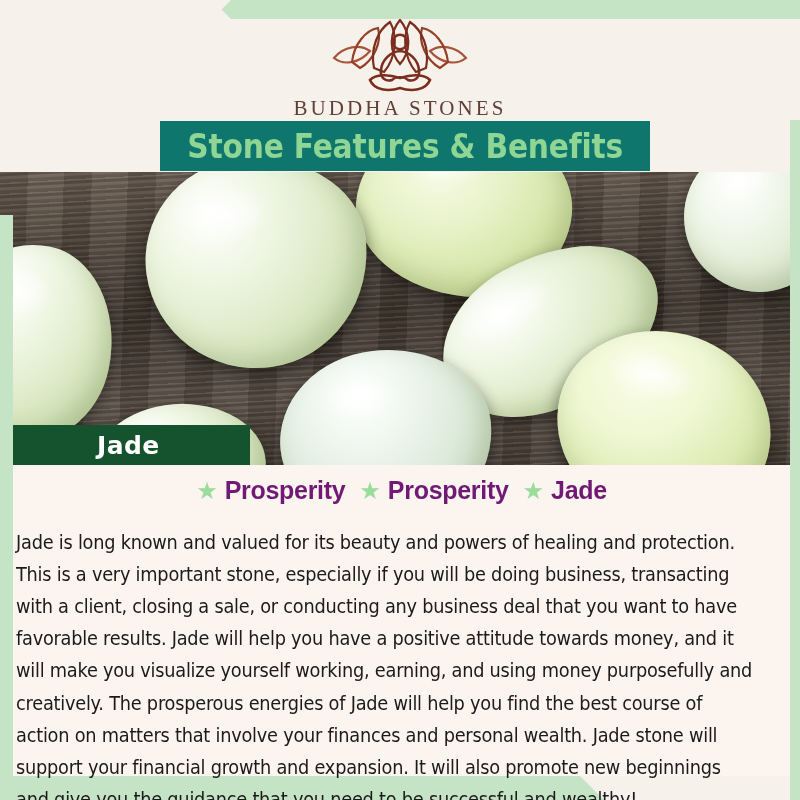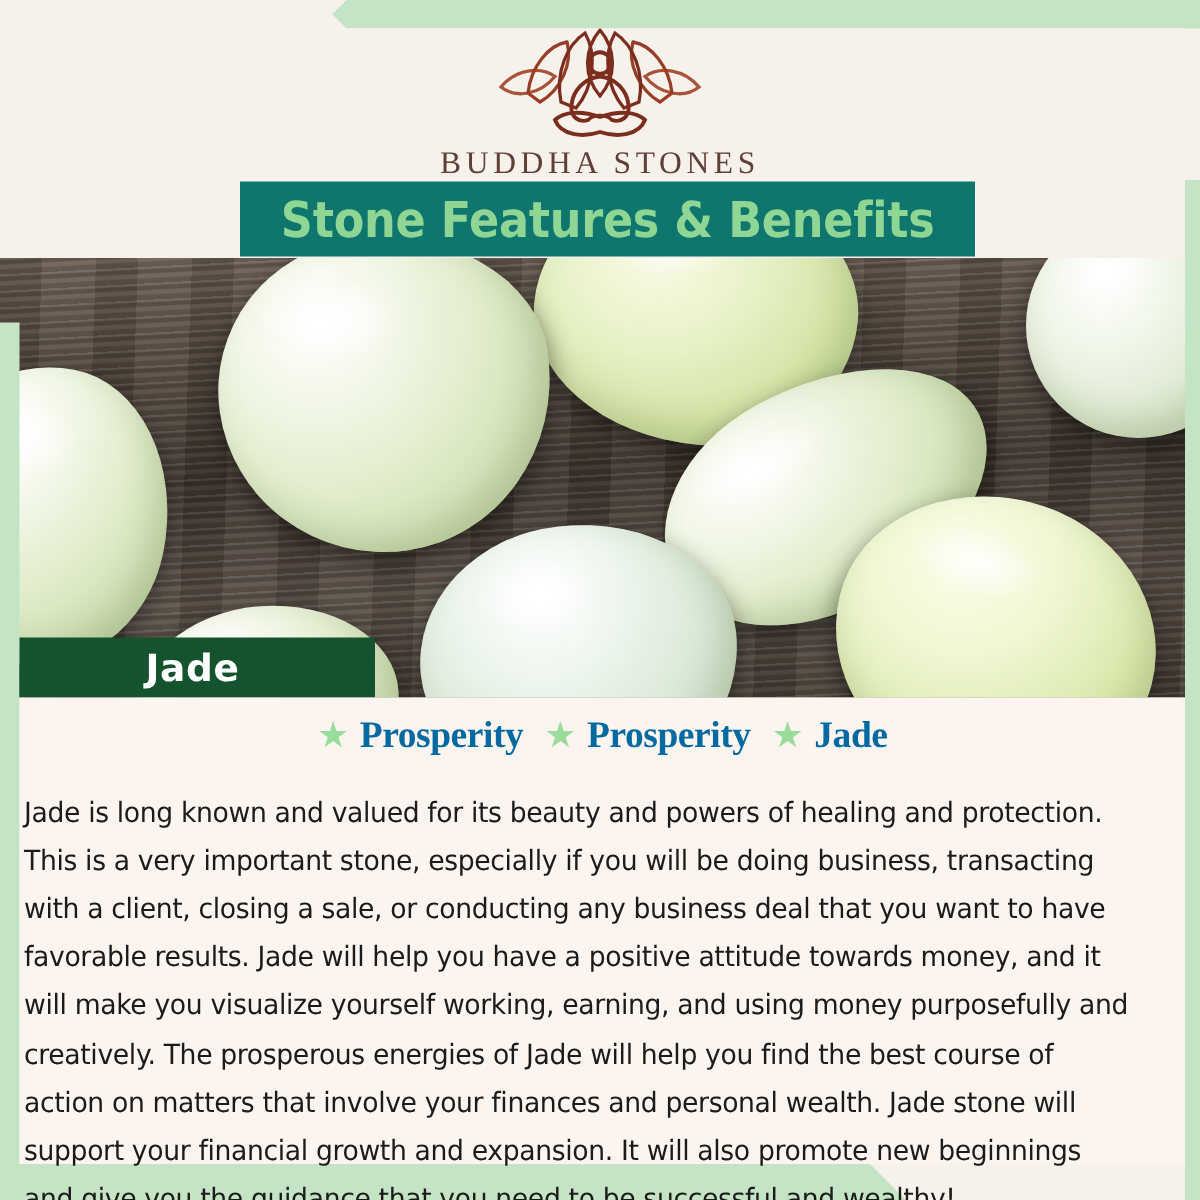--- a/index.html
+++ b/index.html
@@ -214,25 +214,25 @@
   .keywords {
     position: absolute;
     top: 13px;
     left: 0;
     width: 777px;
     text-align: center;
     white-space: nowrap;
   }
   .kw {
     display: inline-block;
-    font-family: Liberation Serif, serif;
+    font-family: Liberation Sans, sans-serif;
     font-weight: bold;
     font-size: 25px;
     line-height: 1;
-    color: #0369a1;
+    color: #701a75;
     letter-spacing: -0.3px;
     vertical-align: middle;
   }
   .kw-star {
     display: inline-block;
     color: #9adc9a;
     font-size: 24px;
     line-height: 1;
     vertical-align: middle;
     margin: 0 7px 0 14px;

